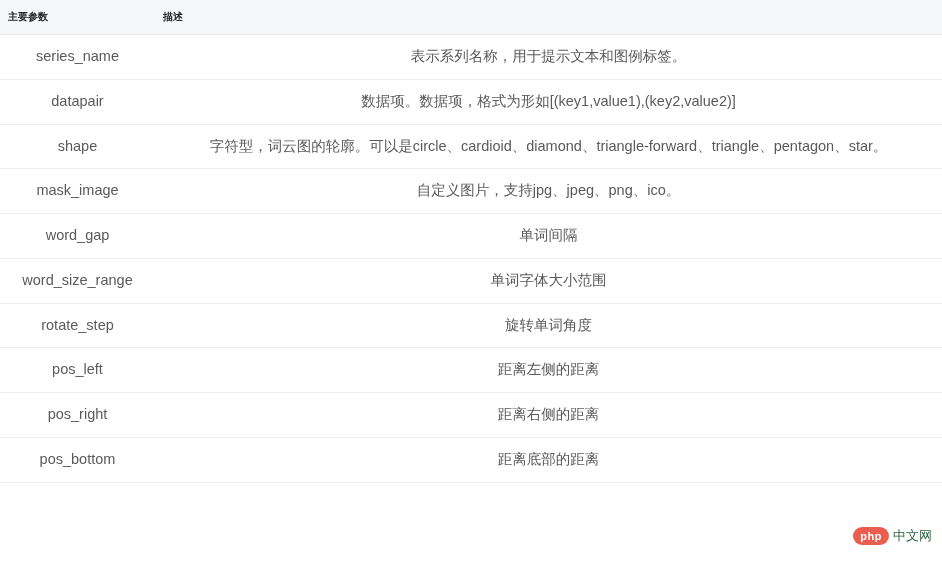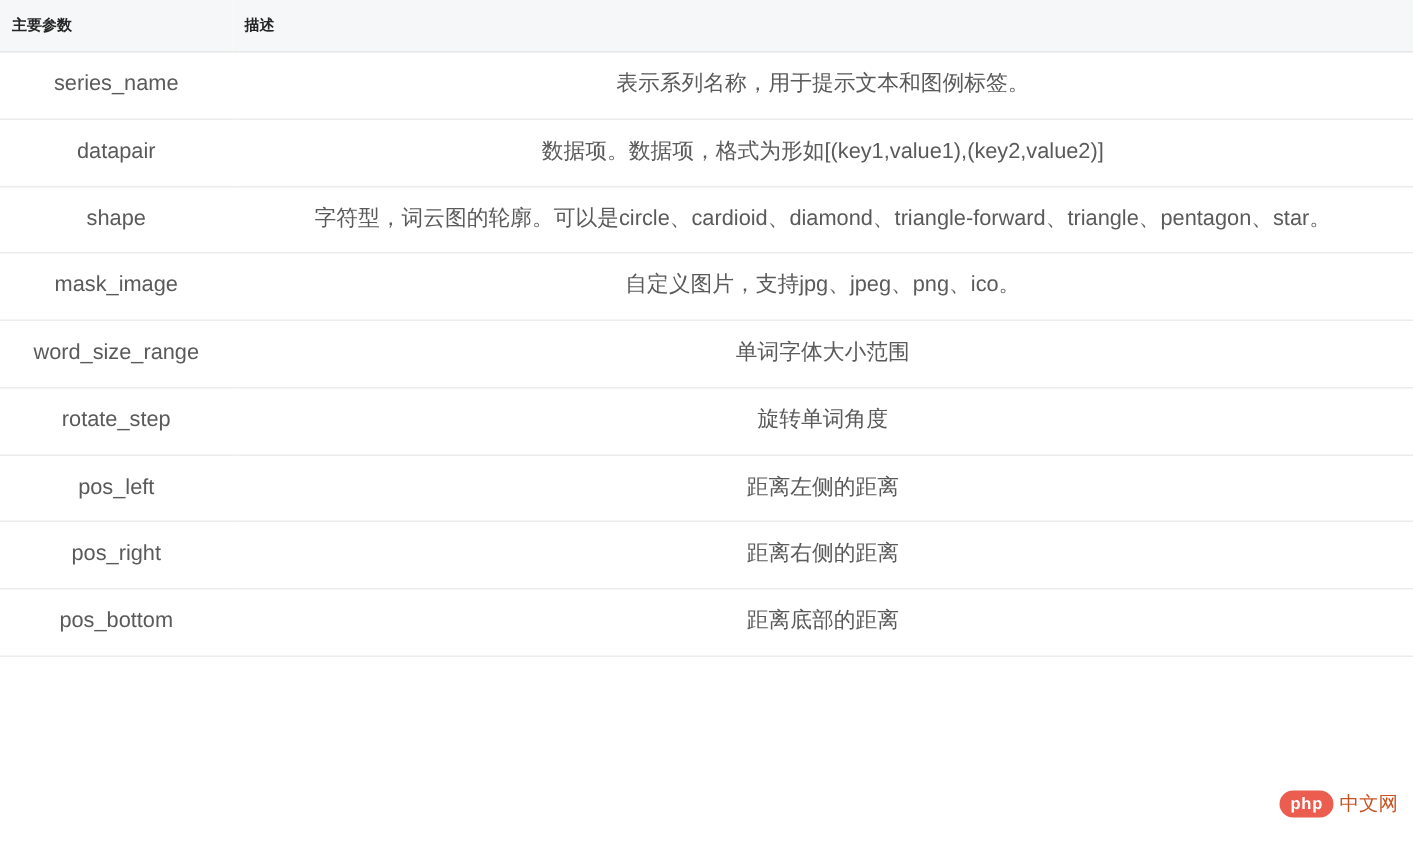--- a/index.html
+++ b/index.html
@@ -57,21 +57,21 @@
       background: #e84c3d;
       color: #fff;
       font-size: 11px;
       font-weight: 700;
       padding: 3px 7px;
       border-radius: 10px;
       letter-spacing: 0.5px;
     }
     .watermark-text {
       font-size: 13px;
-      color: #c2410c;
+      color: #14532d;
       font-weight: 500;
     }
   </style>
 </head>
 <body>
 
 <table>
   <colgroup>
     <col class="col-param">
     <col>
@@ -93,20 +93,24 @@
     </tr>
     <tr>
       <td>shape</td>
       <td>字符型，词云图的轮廓。可以是circle、cardioid、diamond、triangle-forward、triangle、pentagon、star。</td>
     </tr>
     <tr>
       <td>mask_image</td>
       <td>自定义图片，支持jpg、jpeg、png、ico。</td>
     </tr>
     <tr>
+      <td>word_gap</td>
+      <td>单词间隔</td>
+    </tr>
+    <tr>
       <td>word_size_range</td>
       <td>单词字体大小范围</td>
     </tr>
     <tr>
       <td>rotate_step</td>
       <td>旋转单词角度</td>
     </tr>
     <tr>
       <td>pos_left</td>
       <td>距离左侧的距离</td>

